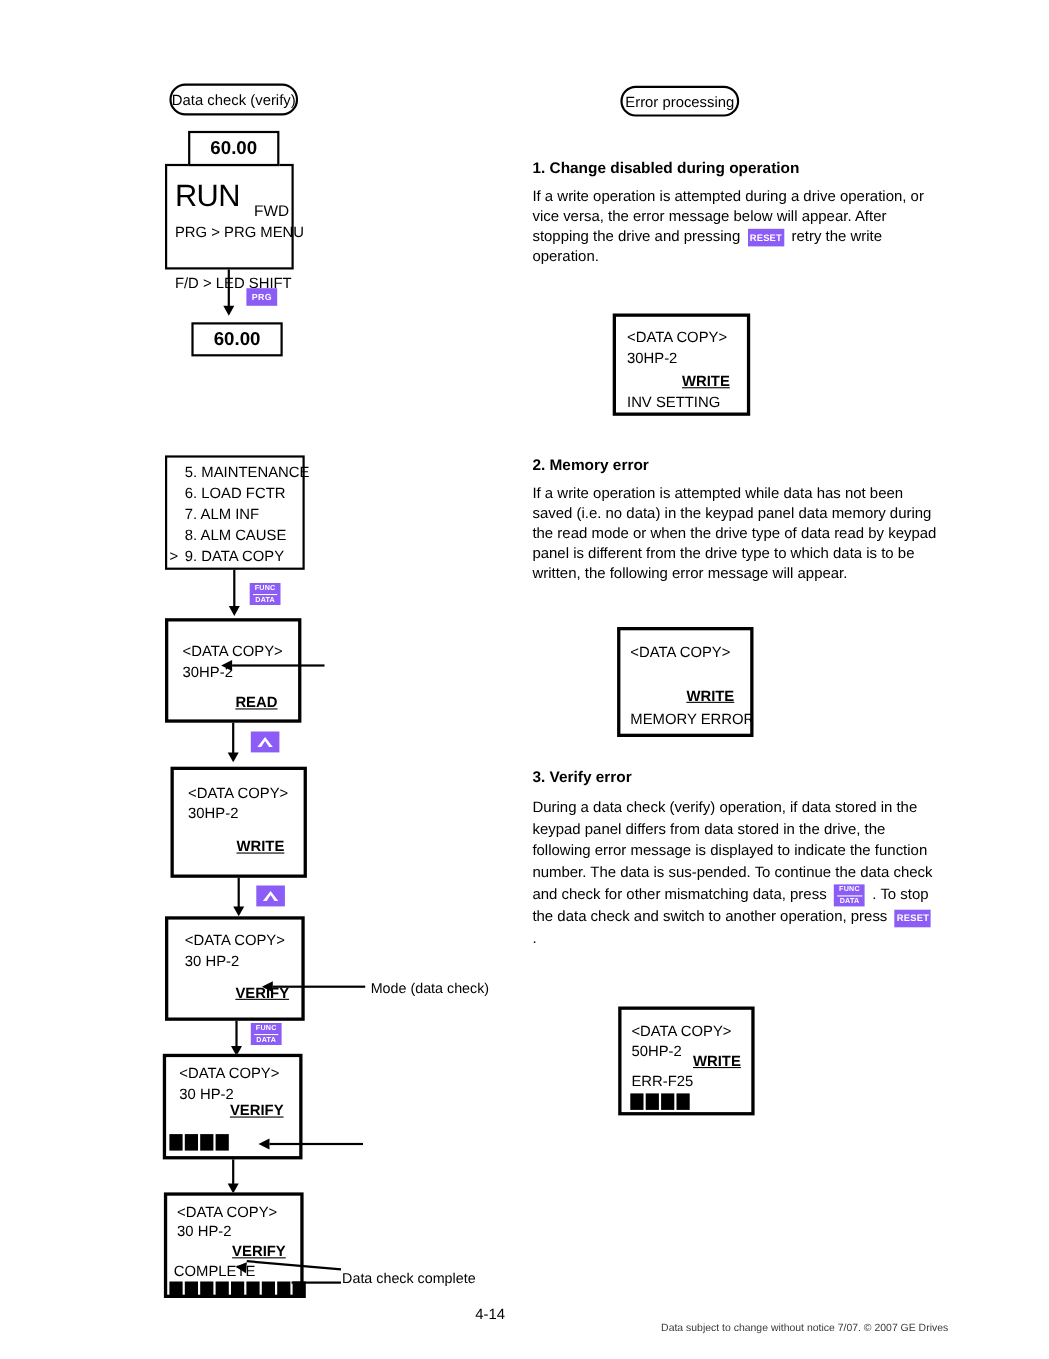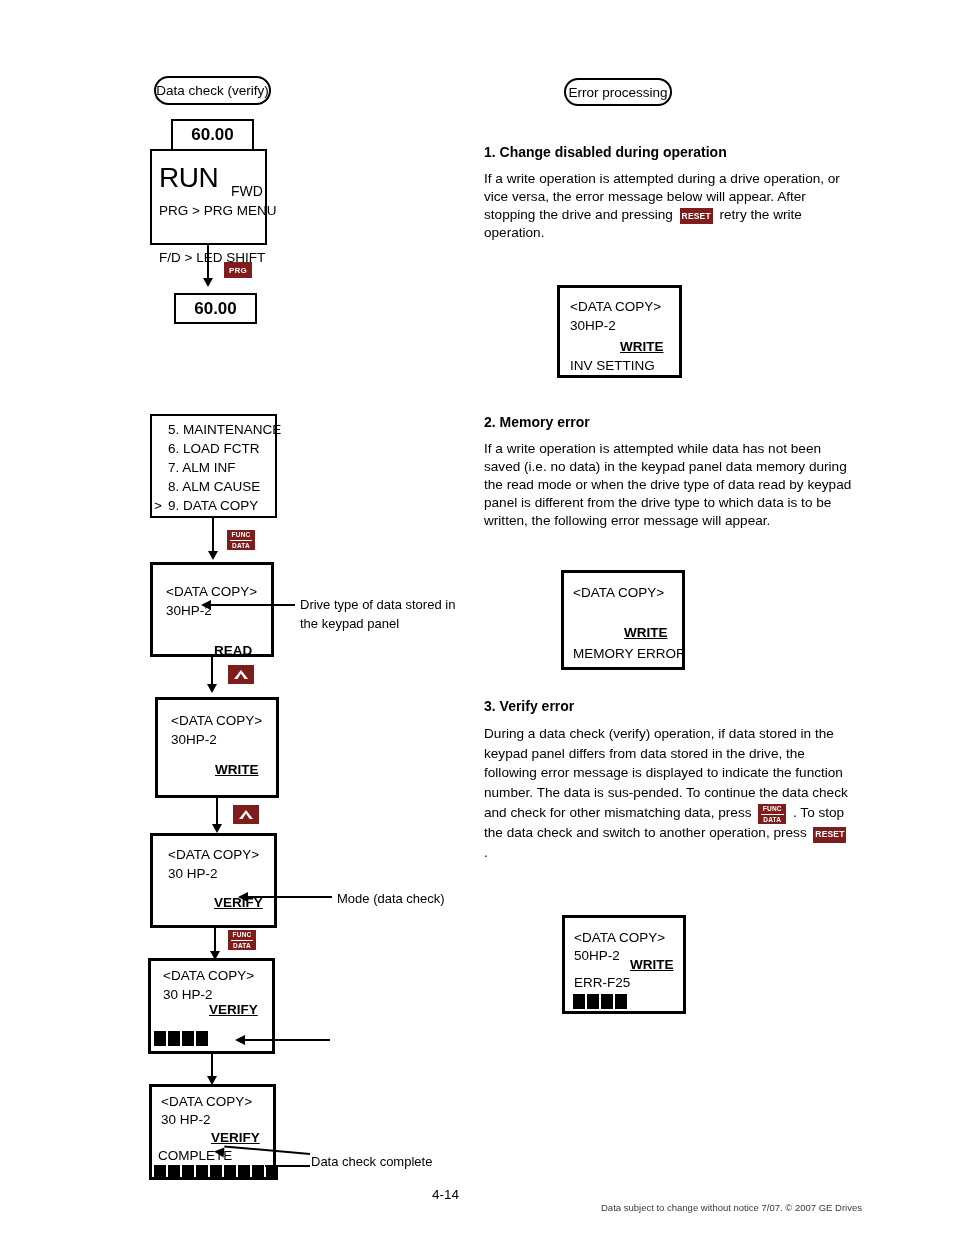--- a/index.html
+++ b/index.html
@@ -68,21 +68,21 @@
     letter-spacing: -0.5px;
     line-height: 1;
   }
   .fwdword {
     font-size: 14px;
     line-height: 1;
   }
 
   
   .keychip {
-    background: #7f1d1d;
+    background: #8b5cf6;
     color: #ffffff;
     display: inline-flex;
     flex-direction: column;
     align-items: center;
     justify-content: center;
     font-weight: bold;
     vertical-align: middle;
   }
   .keychip.prg {
     width: 28px; height: 16px;
@@ -226,27 +226,25 @@
   <div class="arrowline abs" style="left:212px; top:518px; height:37px;"></div>
   <div class="arrowhead abs" style="left:208px; top:551px;"></div>
   <div class="keychip funcdata abs" style="left:227px; top:530px;">
     <span class="fd-top">FUNC</span>
     <span class="fd-bot">DATA</span>
   </div>
 
   <div class="lcdbox thick abs" style="left:150px; top:562px; width:124px; height:95px;">
     <div class="lcd-line" style="left:13px; top:20px;">&lt;DATA COPY&gt;</div>
     <div class="lcd-line" style="left:13px; top:39px;">30HP-2</div>
-    <div class="lcd-line bold" style="left:61px; top:79px;">READ</div>
+    <div class="lcd-line bold" style="left:61px; top:67px;">READ</div>
   </div>
 
   <div class="leader-h abs" style="left:211px; top:604px; width:84px;"></div>
   <div class="leader-head-left abs" style="left:201px; top:600px;"></div>
-  <div class="callout" style="left:300px; top:596px; width:180px;">Drive type of data stored in
-the keypad panel</div>
 
   <div class="arrowline abs" style="left:211px; top:657px; height:31px;"></div>
   <div class="arrowhead abs" style="left:207px; top:684px;"></div>
   <div class="keychip upkey abs" style="left:228px; top:665px;">
     <svg width="16" height="11" viewBox="0 0 16 11" aria-hidden="true">
       <polygon points="8,1 15,10 11.6,10 8,4.6 4.4,10 1,10" fill="#ffffff"></polygon>
     </svg>
   </div>
 
   <div class="lcdbox thick abs" style="left:155px; top:697px; width:124px; height:101px;">

